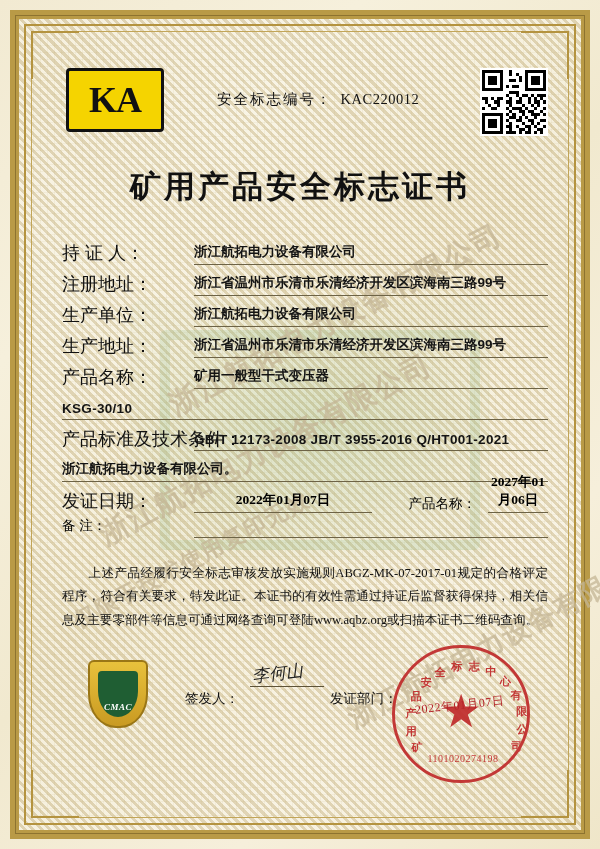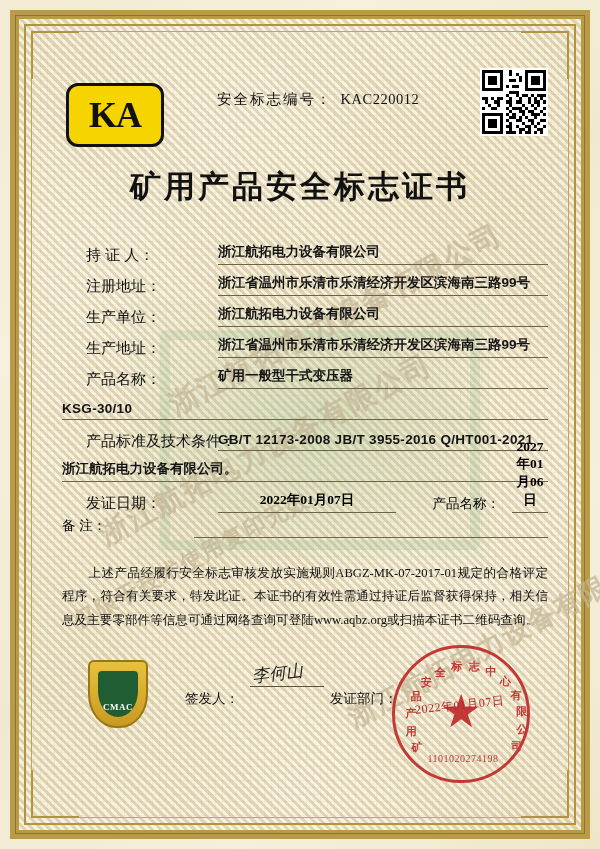--- a/index.html
+++ b/index.html
@@ -106,25 +106,25 @@
   .wm4 { left: 60px;  top: 545px; font-size: 22px; }
 
   
   .header {
     position: absolute;
     left: 52px; top: 68px; right: 52px;
     height: 70px;
   }
   .ka-logo {
     position: absolute;
-    left: 14px; top: 15px;
+    left: 14px; top: 0;
     width: 92px; height: 58px;
     background: #f5d400;
     border: 3px solid #111;
-    border-radius: 12px;
+    border-radius: 4px;
     display: flex;
     align-items: center;
     justify-content: center;
   }
   .ka-logo span {
     font-family: "Liberation Serif", serif;
     font-weight: bold;
     font-size: 36px;
     color: #111;
     letter-spacing: -1px;
@@ -177,24 +177,23 @@
   }
   .row {
     display: flex;
     align-items: flex-end;
     margin-bottom: 4px;
     height: 27px;
   }
   .row .lbl {
     width: 132px;
     flex: 0 0 132px;
-    font-size: 15px;
+    font-size: 18px;
     color: #111;
     white-space: nowrap;
-    margin-left: 24px;
   }
   .row .val {
     flex: 1;
     font-size: 13.5px;
     color: #141414;
     font-weight: bold;
     border-bottom: 1px solid #6d6346;
     padding-bottom: 3px;
     white-space: nowrap;
     overflow: hidden;
@@ -277,20 +276,21 @@
   }
   .cmac .inner {
     width: 40px; height: 46px;
     background: #1f5e33;
     border-radius: 4px 4px 20px 20px / 4px 4px 26px 26px;
     display: flex;
     align-items: flex-end;
     justify-content: center;
     padding-bottom: 5px;
     box-sizing: border-box;
+    font-style: italic;
   }
   .cmac .inner span {
     color: #fff;
     font-size: 9px;
     font-weight: bold;
     letter-spacing: 0.5px;
     font-family: "Liberation Serif", serif;
   }
 
   .sign-row {

